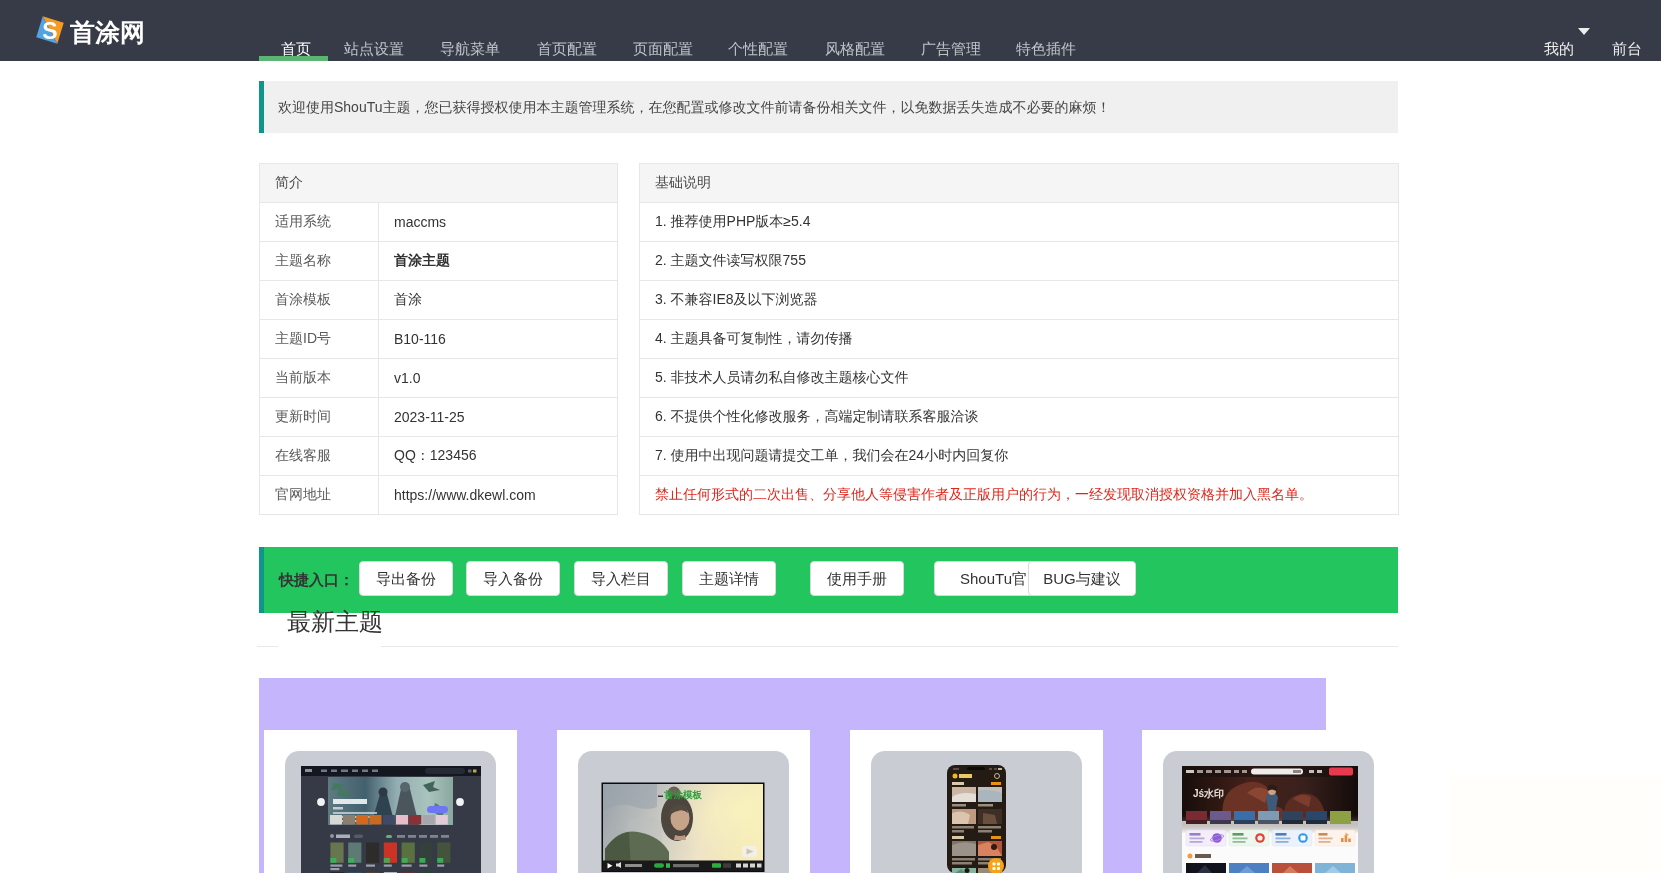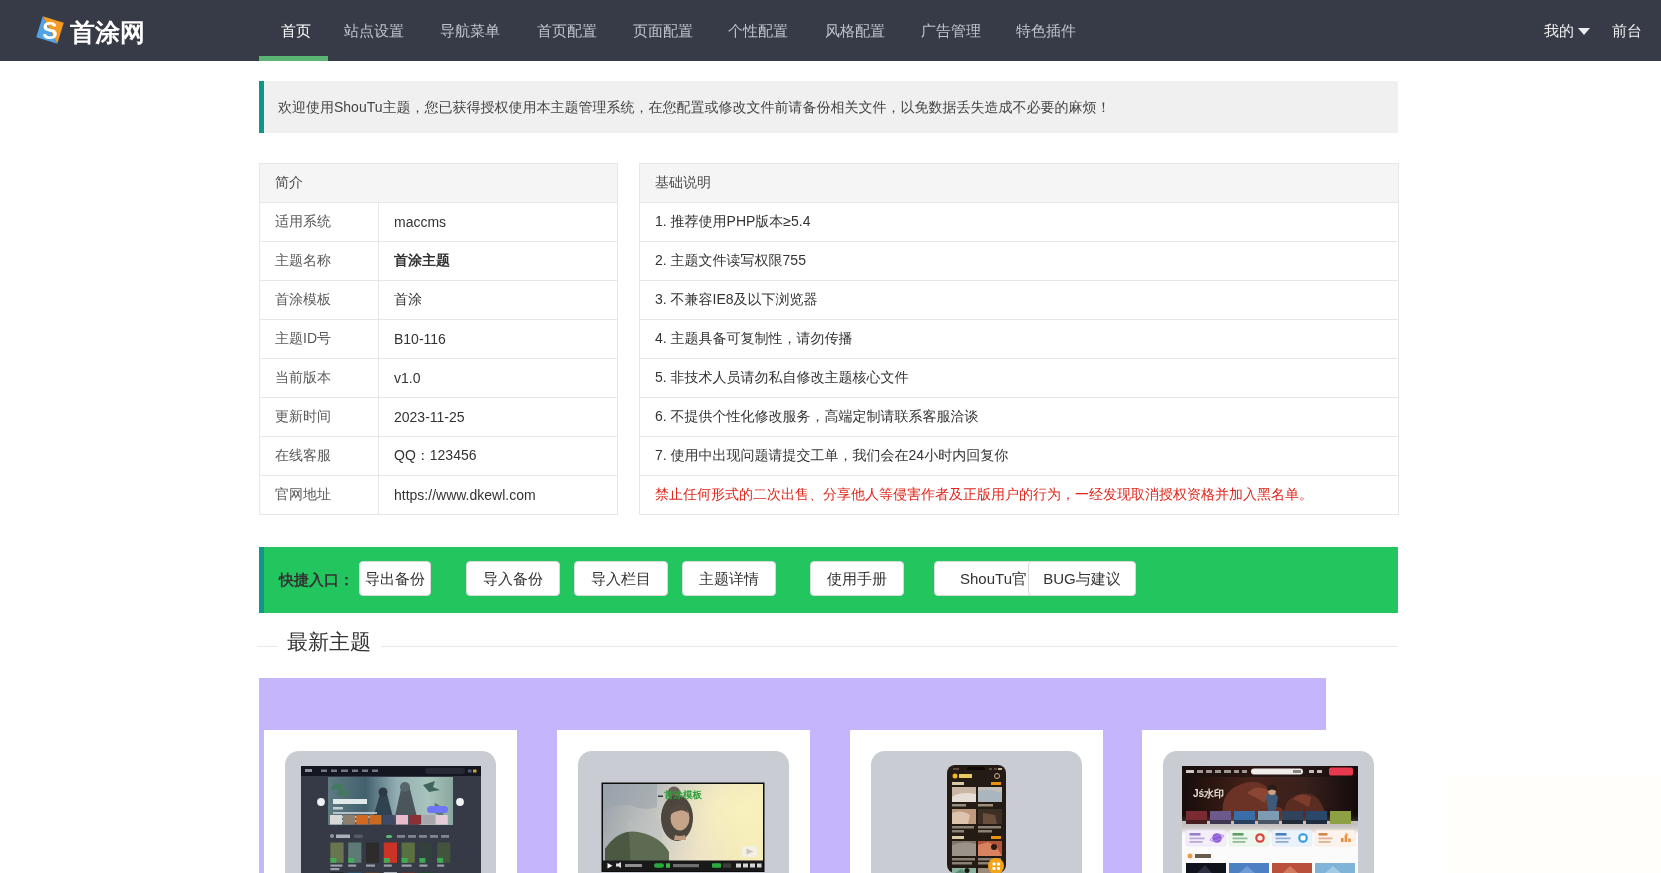--- a/index.html
+++ b/index.html
@@ -3,21 +3,21 @@
 <meta charset="utf-8">
 <style>
   * { margin:0; padding:0; box-sizing:border-box; }
   html,body { width:1661px; height:873px; overflow:hidden; background:#fff;
     font-family:"Liberation Sans", sans-serif; }
   .abs { position:absolute; }
   #page { position:relative; width:1661px; height:873px; }
 
   
   #nav { top:0; left:0; width:1661px; height:61px; background:#373b47; }
-  .navitem { top:0; height:61px; line-height:61px; font-size:15px; color:#bfc3ca;
+  .navitem { top:18px; height:61px; line-height:61px; font-size:15px; color:#bfc3ca;
     transform:translateX(-50%); white-space:nowrap; }
   .navitem.on { color:#fff; }
   #navbar-green { left:259px; top:56px; width:69px; height:5px; background:#5cb472; }
   #logotxt { left:70px; top:16px; font-size:25px; font-weight:bold; color:#fff;
     letter-spacing:0px; font-family:"Liberation Serif", serif; }
 
   
   #alert { left:259px; top:81px; width:1139px; height:52px; background:#f0f0f0;
     border-left:5px solid #0f968b; }
   #alert span { position:absolute; left:14px; top:0; line-height:52px; font-size:14px; color:#454545; }
@@ -33,21 +33,21 @@
   .redrow { color:#e0261c !important; }
 
   
   #quick { left:259px; top:547px; width:1139px; height:66px; background:#22c55e;
     border-left:5px solid #0f968b; }
   #quick b { position:absolute; left:15px; top:0; line-height:65px; font-size:15px; color:#333; }
   .qbtn { position:absolute; top:14px; height:35px; line-height:33px; background:#fff;
     border:1px solid #d9d9d9; border-radius:4px; font-size:15px; color:#333; text-align:center; }
 
   
-  #sect-title { left:287px; top:628px; font-size:21px; color:#333; }
+  #sect-title { left:287px; top:606px; font-size:24px; color:#333; }
   .hline { top:646px; height:1px; background:#e9e9e9; }
   #panel { left:259px; top:678px; width:1067px; height:195px; background:#c4b5fd; }
   .card { position:absolute; top:52px; width:253px; height:143px; background:#fff; }
   .shot { position:absolute; left:21px; top:21px; width:211px; height:122px;
     background:#c9ccd2; border-radius:14px 14px 0 0; overflow:hidden; }
   #wm { left:1450px; top:776px; width:211px; height:97px; background:#fffefa; }
 </style>
 </head>
 <body>
 <div id="page">
@@ -151,21 +151,21 @@
           <td>7. 使用中出现问题请提交工单，我们会在24小时内回复你</td>
         </tr>
     <tr>
           <td class="redrow">禁止任何形式的二次出售、分享他人等侵害作者及正版用户的行为，一经发现取消授权资格并加入黑名单。</td>
         </tr>
   </tbody>
     </table>
 
   <div id="quick" class="abs">
     <b>快捷入口：</b>
-    <span class="qbtn" style="left:95px;width:72px">导出备份</span>
+    <span class="qbtn" style="left:95px;width:94px">导出备份</span>
     <span class="qbtn" style="left:202px;width:94px">导入备份</span>
     <span class="qbtn" style="left:310px;width:94px">导入栏目</span>
     <span class="qbtn" style="left:418px;width:94px">主题详情</span>
     <span class="qbtn" style="left:546px;width:94px">使用手册</span>
     <span class="qbtn" style="left:670px;width:134px">ShouTu官网</span>
     <span class="qbtn" style="left:764px;width:108px">BUG与建议</span>
   </div>
 
   <div class="hline abs" style="left:257px;width:21px"></div>
   <div id="sect-title" class="abs">最新主题</div>

